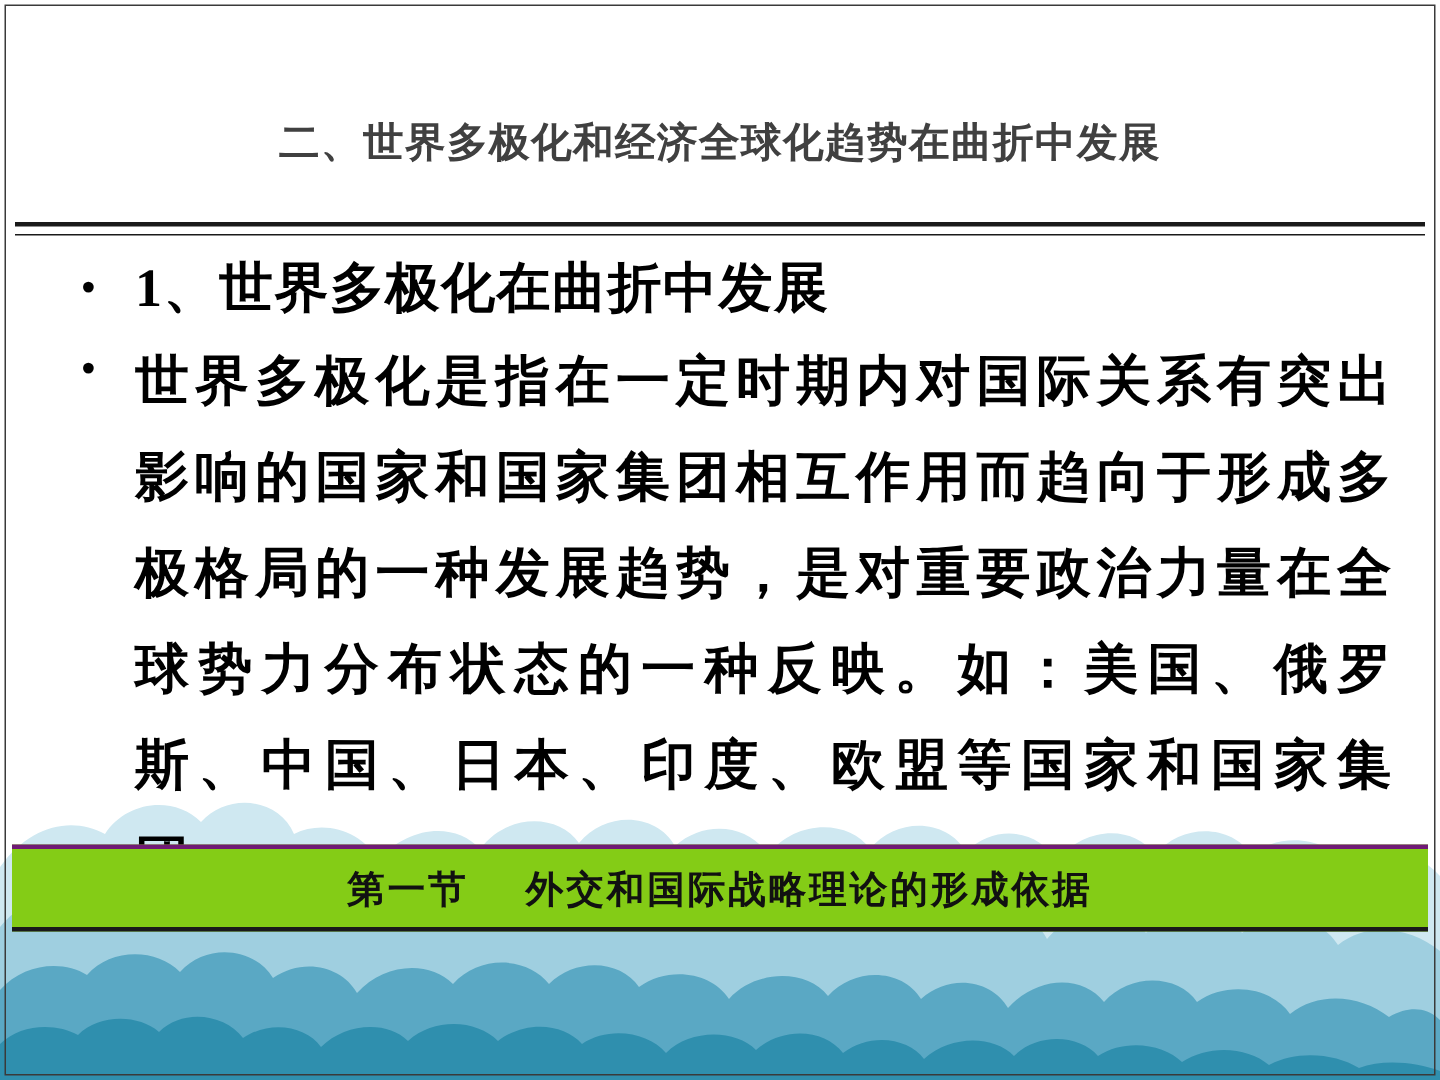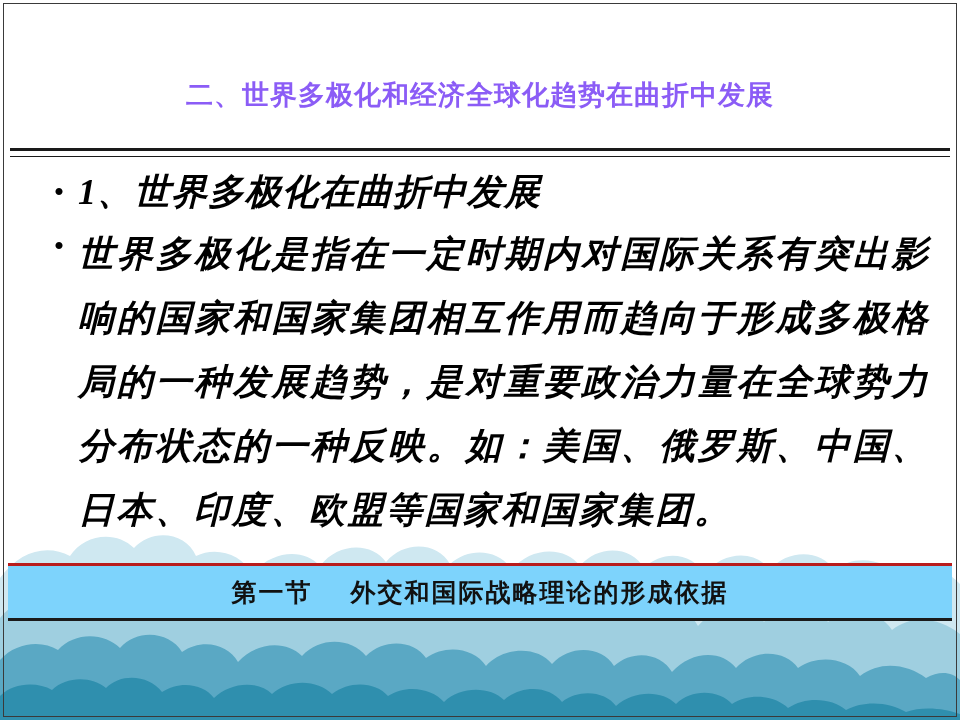--- a/index.html
+++ b/index.html
@@ -42,21 +42,21 @@
     height: 62px;
     display: flex;
     align-items: flex-start;
     justify-content: center;
     z-index: 10;
   }
   .slide-title {
     font-family: "Liberation Serif", serif;
     font-weight: bold;
     font-size: 27px;
-    color: #8b5cf6;
+    color: #404040;
     letter-spacing: 1px;
     white-space: nowrap;
     line-height: 34px;
   }
   
   .rule-top {
     position: absolute;
     left: 10px;
     right: 10px;
     top: 148px;
@@ -96,22 +96,22 @@
     color: #000000;
     font-family: "Liberation Serif", serif;
   }
   .bullet-text {
     flex: 1 1 auto;
     font-family: "Liberation Serif", serif;
     font-size: 36px;
     line-height: 48px;
     color: #000000;
     letter-spacing: 2px;
-    font-style: italic;
     font-weight: bold;
+    margin-left: 12px;
   }
   .bullet-text.first-line {
     letter-spacing: 1px;
   }
   .bullet-text.paragraph {
     text-align: justify;
     text-justify: inter-ideograph;
     line-height: 64px;
     letter-spacing: 2.5px;
   }
@@ -131,22 +131,22 @@
     height: 220px;
   }
 
   
   .footer-bar {
     position: absolute;
     left: 8px;
     right: 8px;
     top: 563px;
     height: 52px;
-    background: #7dd3fc;
-    border-top: 3px solid #b91c1c;
+    background: #84cc16;
+    border-top: 3px solid #701a75;
     border-bottom: 3px solid #1a1a1a;
     display: flex;
     align-items: center;
     justify-content: center;
     z-index: 20;
   }
   .footer-inner {
     display: flex;
     align-items: baseline;
     gap: 38px;

